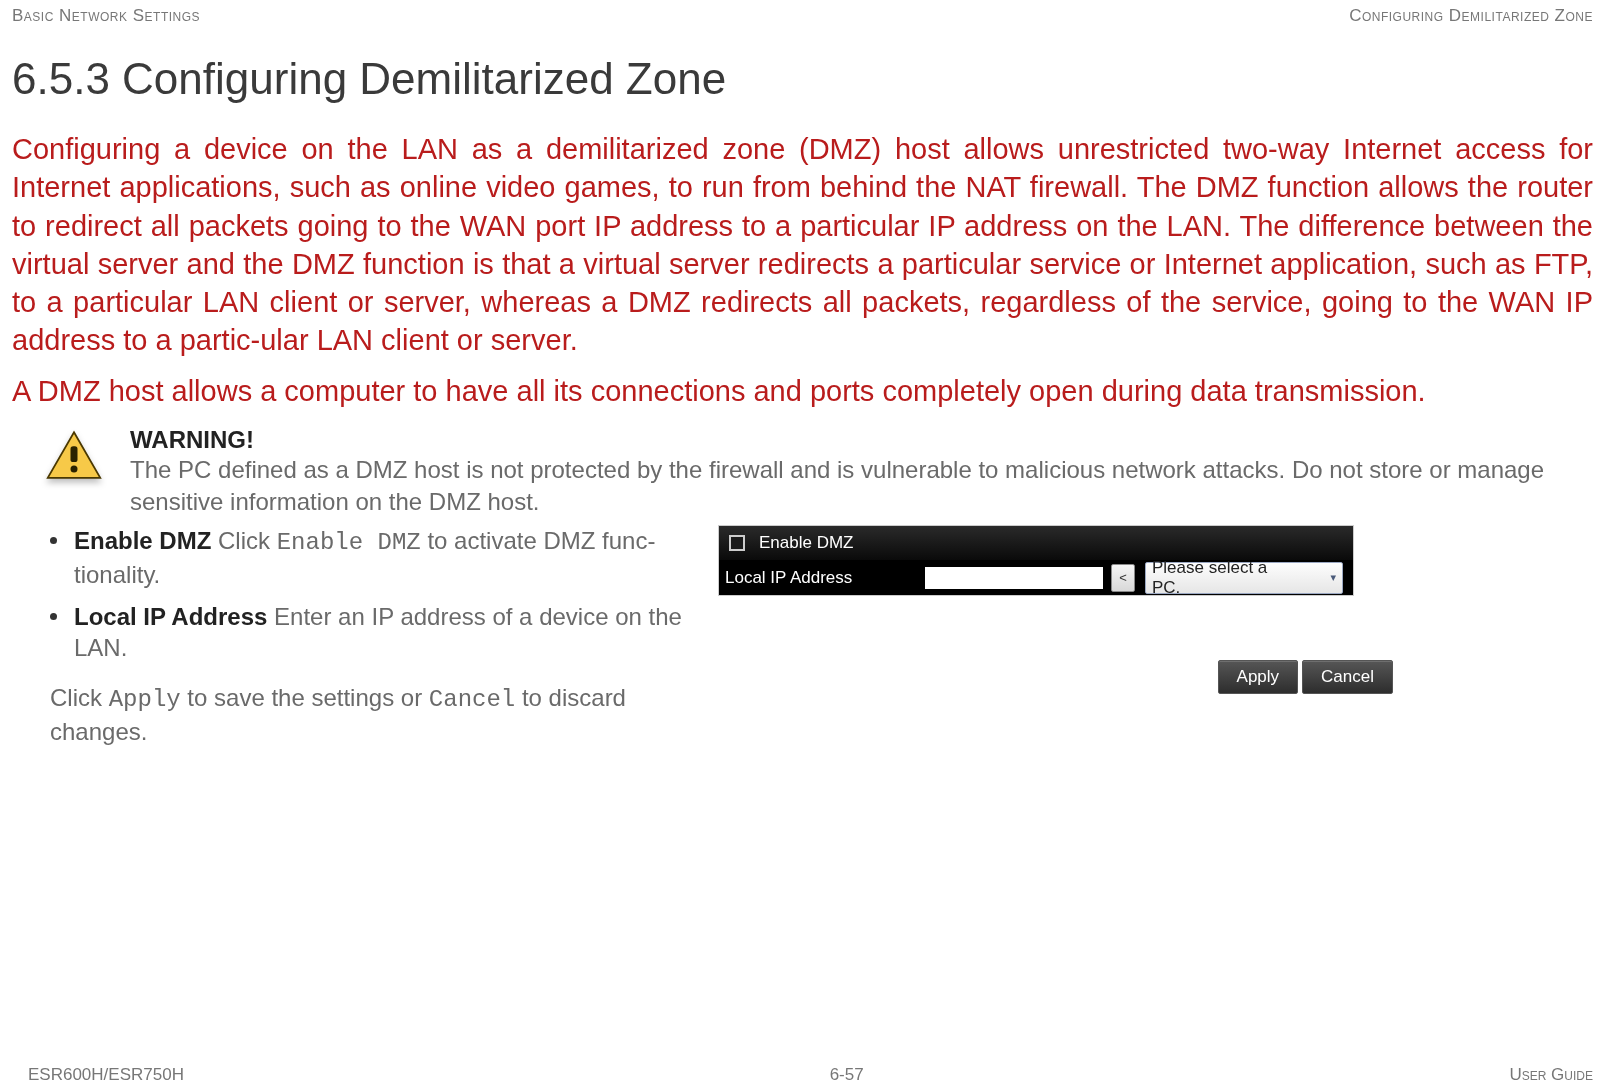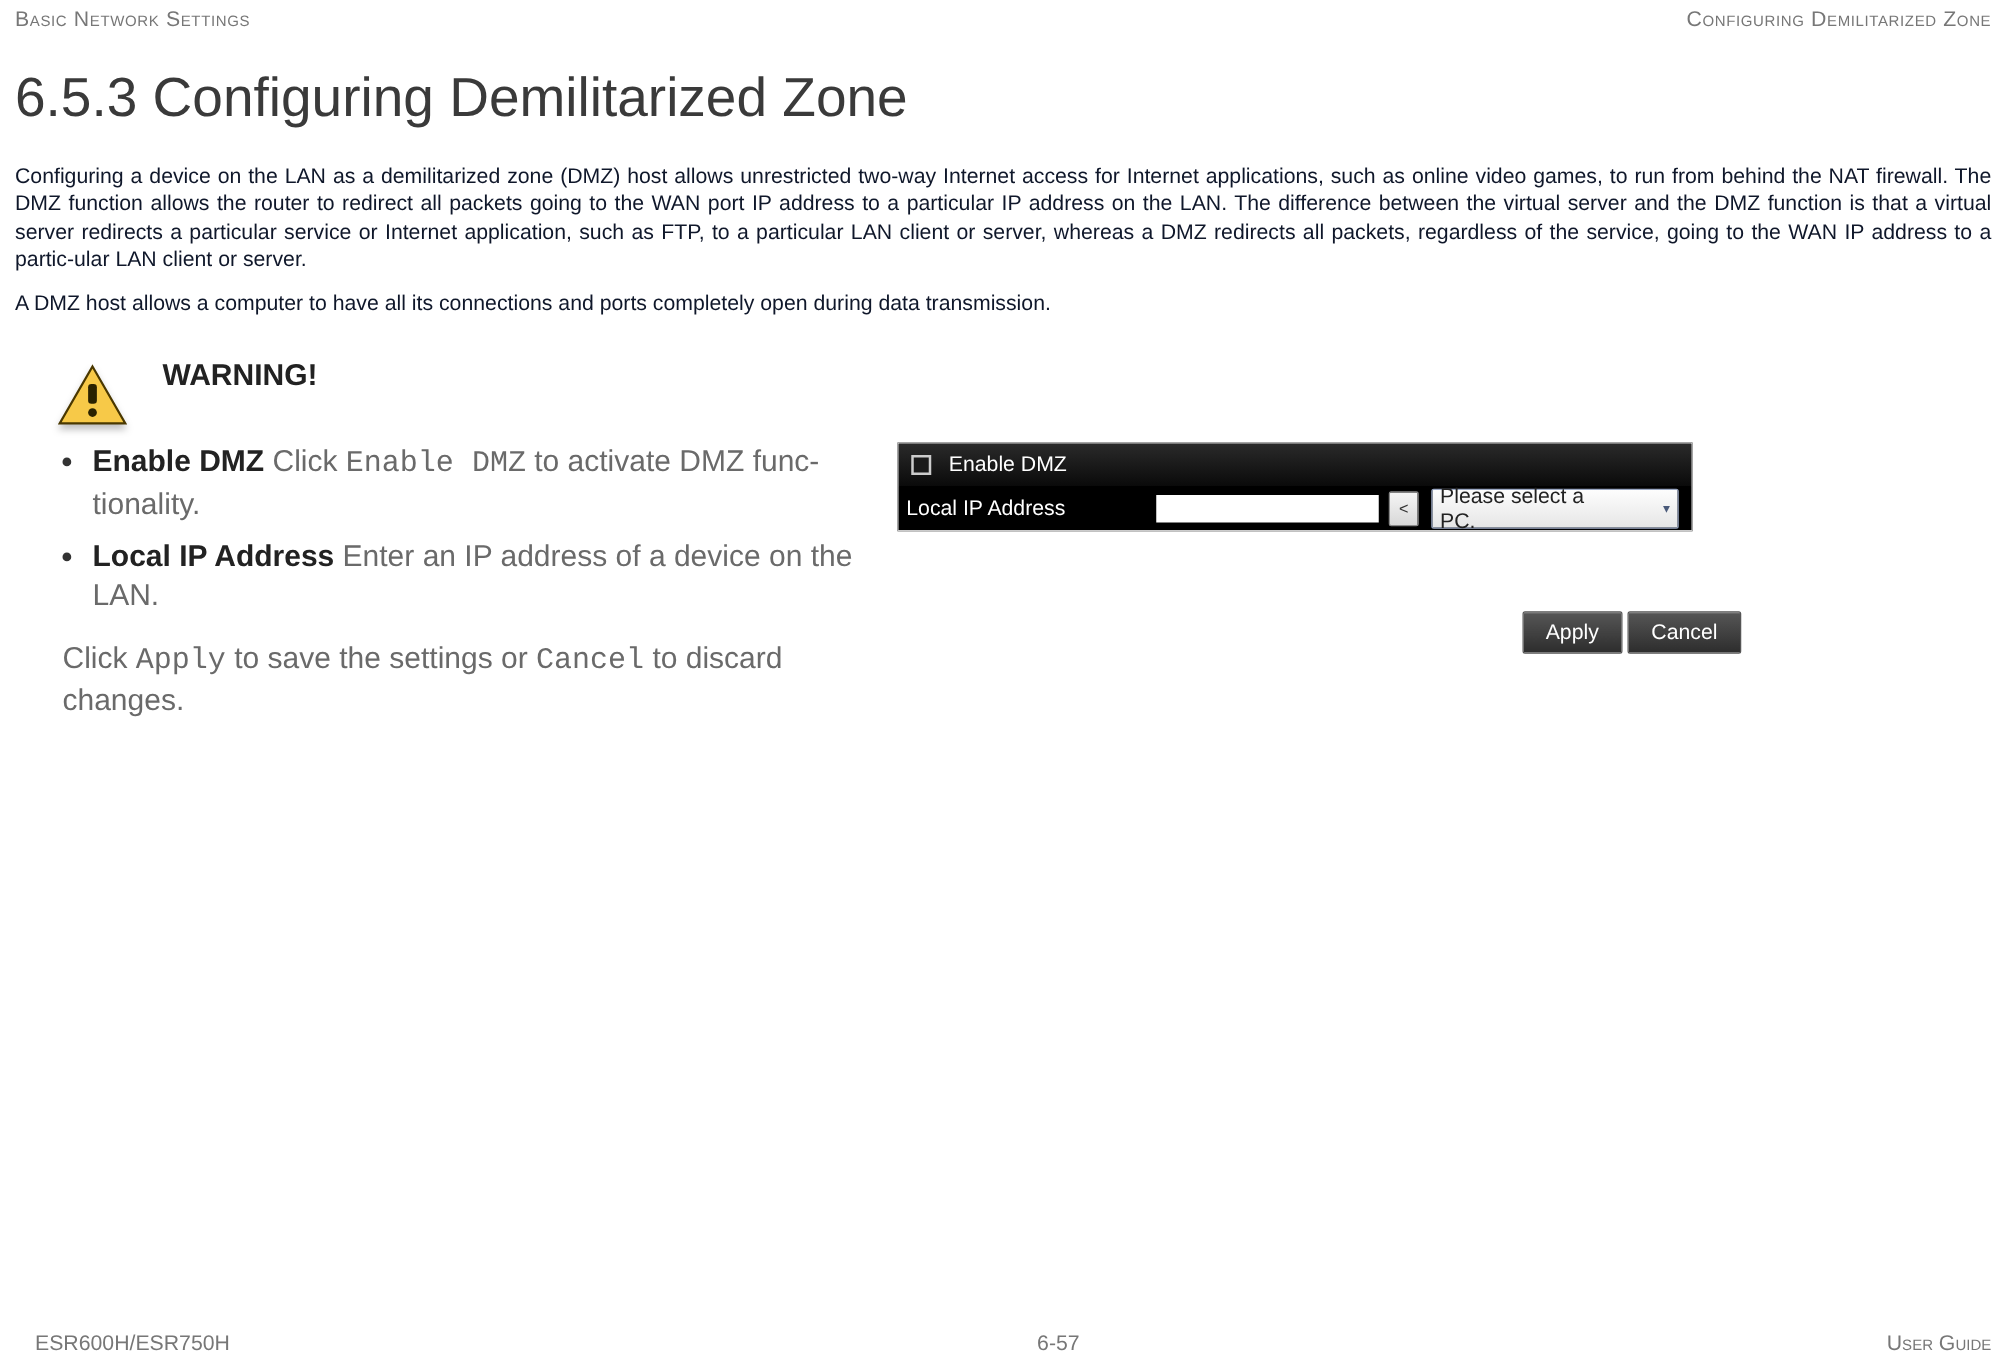--- a/index.html
+++ b/index.html
@@ -28,30 +28,30 @@
     align-items: center;
   }
   h1.title {
     font-family: Liberation Sans, sans-serif;
     font-size: 44px;
     font-weight: 400;
     color: #3a3a3a;
     margin: 18px 0 26px 0;
   }
   p.body {
-    font-size: 17px;
+    font-size: 29px;
     line-height: 1.32;
     margin: 0 0 12px 0;
-    color: #0f172a;
+    color: #b91c1c;
     text-align: justify;
   }
   .warning-block {
     display: flex;
     align-items: flex-start;
-    margin-top: 33px;
+    margin-top: 16px;
     padding-left: 34px;
   }
   .warn-icon {
     flex: 0 0 auto;
     margin-right: 28px;
     margin-top: 4px;
   }
   .warn-icon svg {
     width: 56px;
     height: 50px;
@@ -245,20 +245,21 @@
   <div class="warning-block">
     <div class="warn-icon">
       <svg viewBox="0 0 64 56">
         <polygon points="32,2 62,54 2,54" fill="#f7c948" stroke="#4a3800" stroke-width="2"></polygon>
         <rect x="28" y="18" width="8" height="18" rx="3" fill="#2a2200"></rect>
         <circle cx="32" cy="44" r="4" fill="#2a2200"></circle>
       </svg>
     </div>
     <div class="warn-text">
       <div class="warn-heading">WARNING!</div>
+      <div class="warn-body">The PC defined as a DMZ host is not protected by the firewall and is vulnerable to malicious network attacks. Do not store or manage sensitive information on the DMZ host.</div>
     </div>
   </div>
 
   <div class="content-columns">
     <div class="left-col">
       <ul class="defs">
         <li>
           <span class="term">Enable DMZ</span><span>  Click </span><span class="mono">Enable DMZ</span><span> to activate DMZ func-tionality.</span>
         </li>
         <li>

